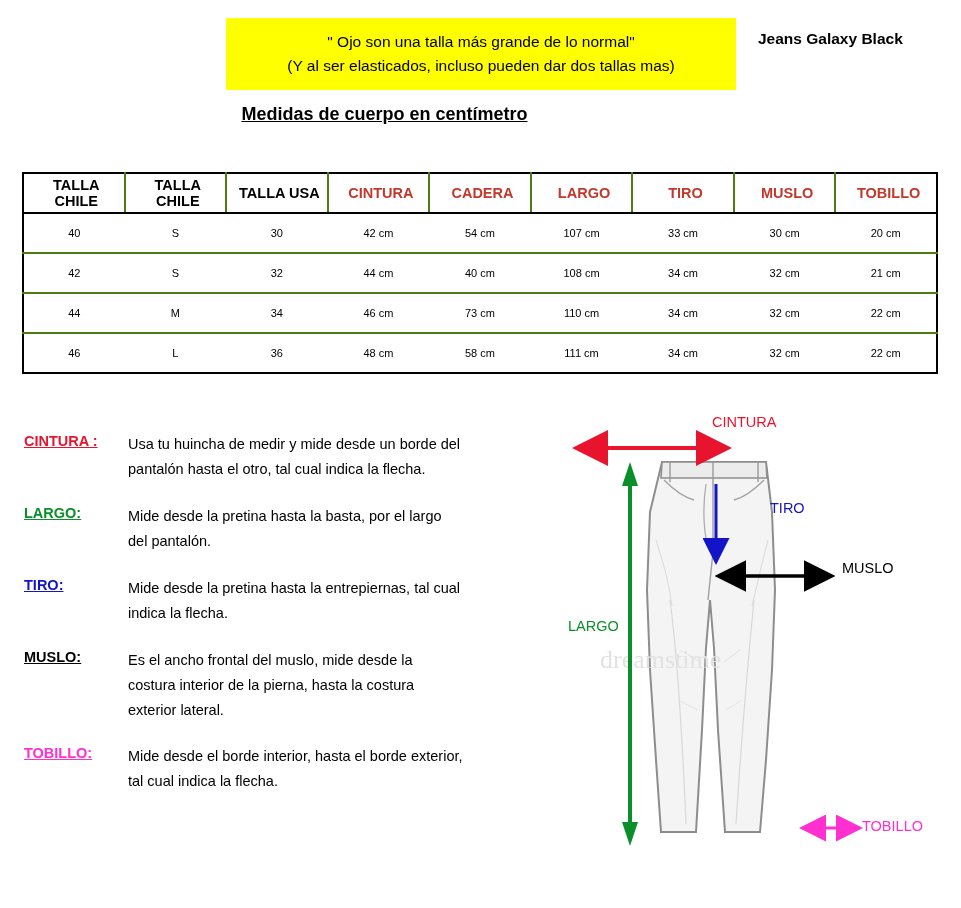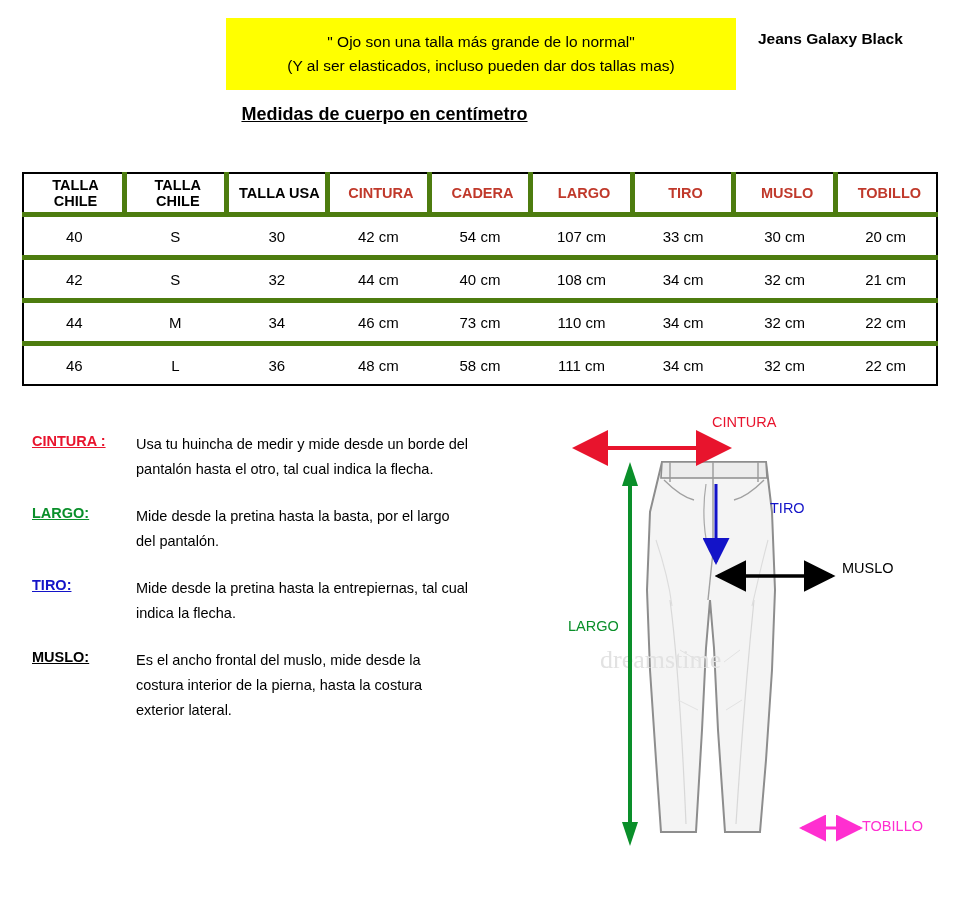--- a/index.html
+++ b/index.html
@@ -60,25 +60,25 @@
   .size-table {
     position: absolute;
     left: 22px;
     top: 172px;
     width: 916px;
     border-collapse: collapse;
     table-layout: fixed;
   }
   .size-table th,
   .size-table td {
-    border: 5px solid #4d7c0f;
+    border: 2px solid #4d7c0f;
     height: 36px;
     text-align: center;
     vertical-align: middle;
-    font-size: 15px;
+    font-size: 11px;
   }
   .size-table thead th {
     font-weight: bold;
     font-size: 14.5px;
     border-top: 2px solid #000;
     border-bottom: 2px solid #000;
     padding-left: 6px;
   }
   .size-table tbody td {
     border-left: none;
@@ -86,21 +86,21 @@
   }
   .size-table tbody tr td:first-child { border-left: 2px solid #000; }
   .size-table tbody tr td:last-child  { border-right: 2px solid #000; margin-top: 16px; }
   .size-table thead tr th:first-child { border-left: 2px solid #000; }
   .size-table thead tr th:last-child  { border-right: 2px solid #000; }
   .size-table tbody tr:last-child td  { border-bottom: 2px solid #000; }
 
   
   .defs {
     position: absolute;
-    left: 32px;
+    left: 24px;
     top: 432px;
     width: 440px;
   }
   .def-row {
     display: flex;
     align-items: flex-start;
     margin-bottom: 22px;
   }
   .def-term {
     width: 104px;
@@ -221,20 +221,24 @@
     <div class="def-text">Mide desde la pretina hasta la basta, por el largo del pantalón.</div>
   </div>
   <div class="def-row">
     <div class="def-term" style="color:#1313c8">TIRO:</div>
     <div class="def-text">Mide desde la pretina hasta la entrepiernas, tal cual indica la flecha.</div>
   </div>
   <div class="def-row">
     <div class="def-term" style="color:#000000">MUSLO:</div>
     <div class="def-text">Es el ancho frontal del muslo, mide desde la costura interior de la pierna, hasta la costura exterior lateral.</div>
   </div>
+  <div class="def-row">
+    <div class="def-term" style="color:#ff2fd0">TOBILLO:</div>
+    <div class="def-text">Mide desde el borde interior, hasta el borde exterior, tal cual indica la flecha.</div>
+  </div>
 </div>
 
 <div class="diagram">
   <svg width="440" height="470" viewBox="0 0 440 470">
     <defs>
       <marker id="arrR" markerWidth="9" markerHeight="9" refX="8" refY="4.5" orient="auto">
         <path d="M0,0 L9,4.5 L0,9 z" fill="#e8142d"></path>
       </marker>
       <marker id="arrL" markerWidth="9" markerHeight="9" refX="1" refY="4.5" orient="auto">
         <path d="M9,0 L0,4.5 L9,9 z" fill="#e8142d"></path>

